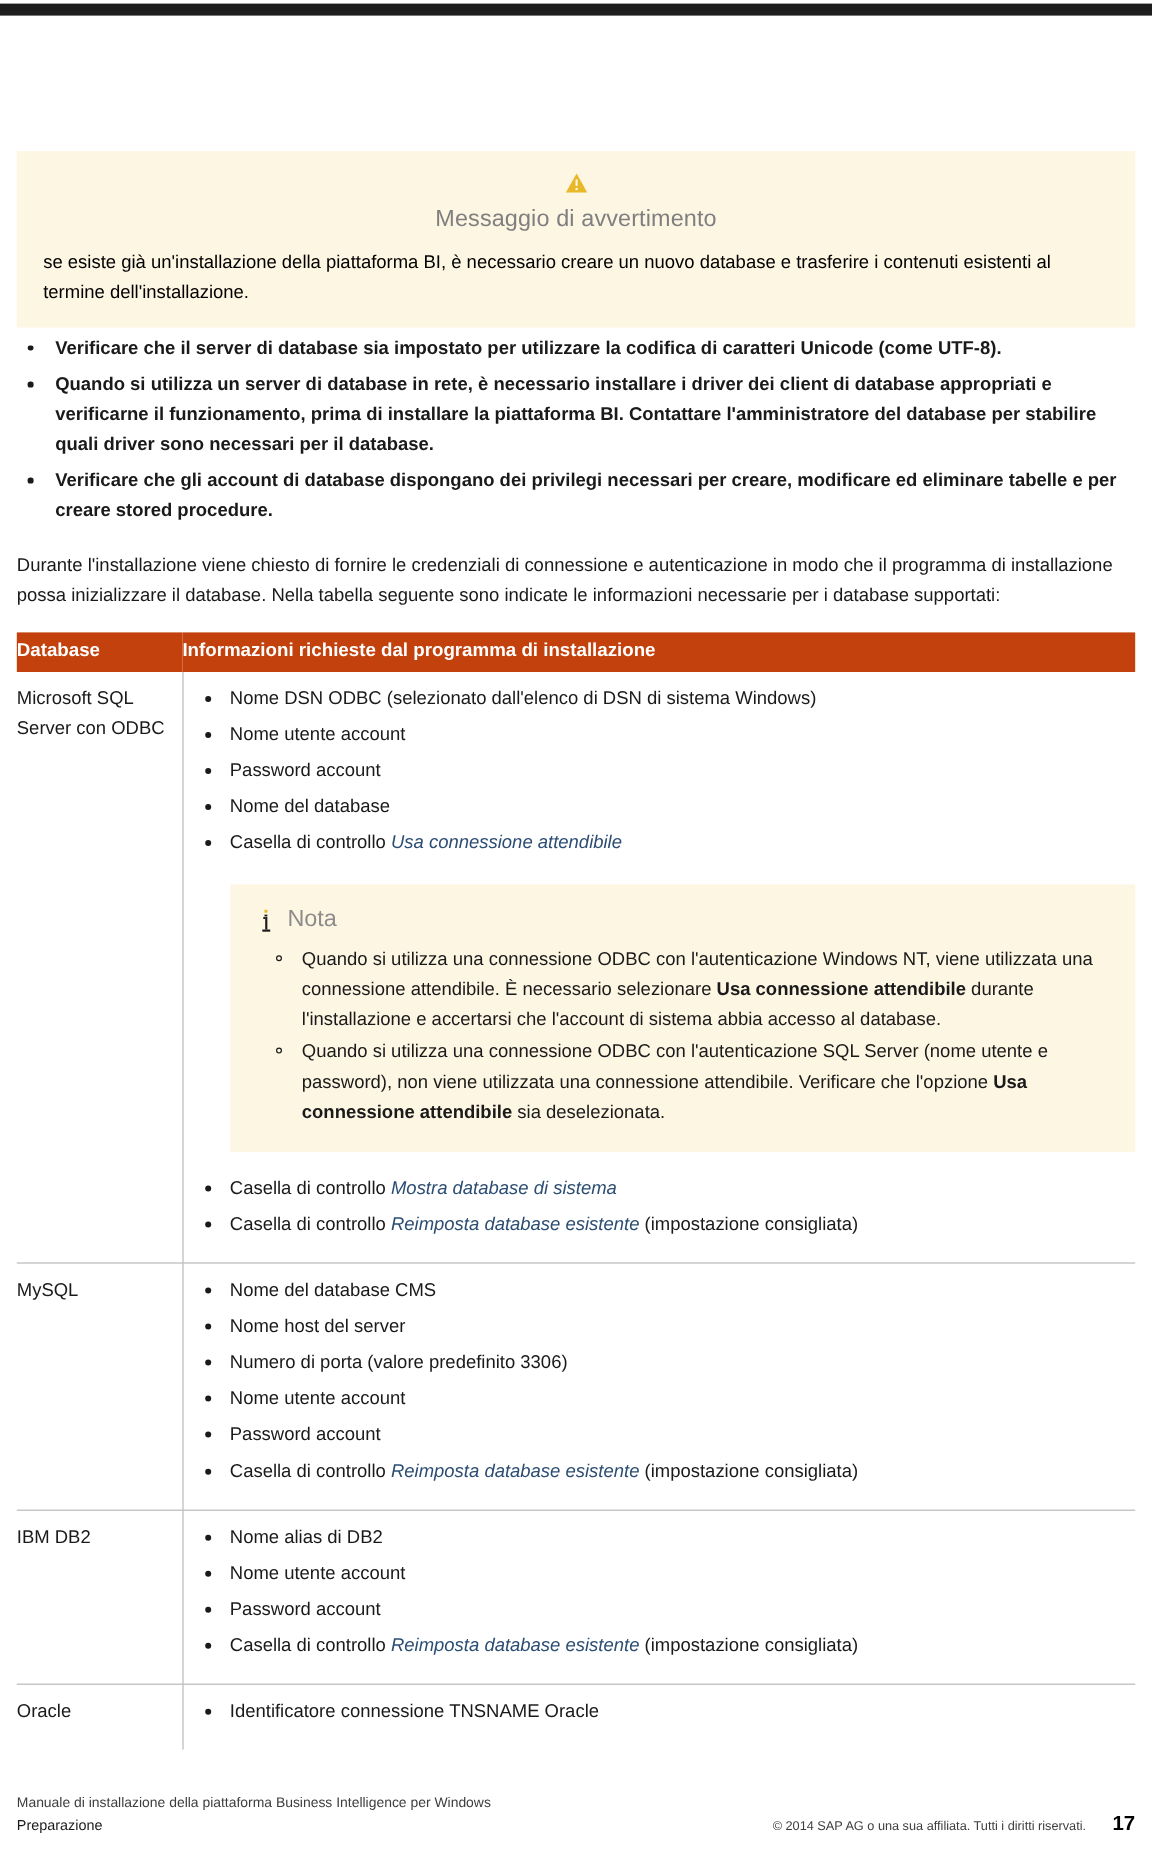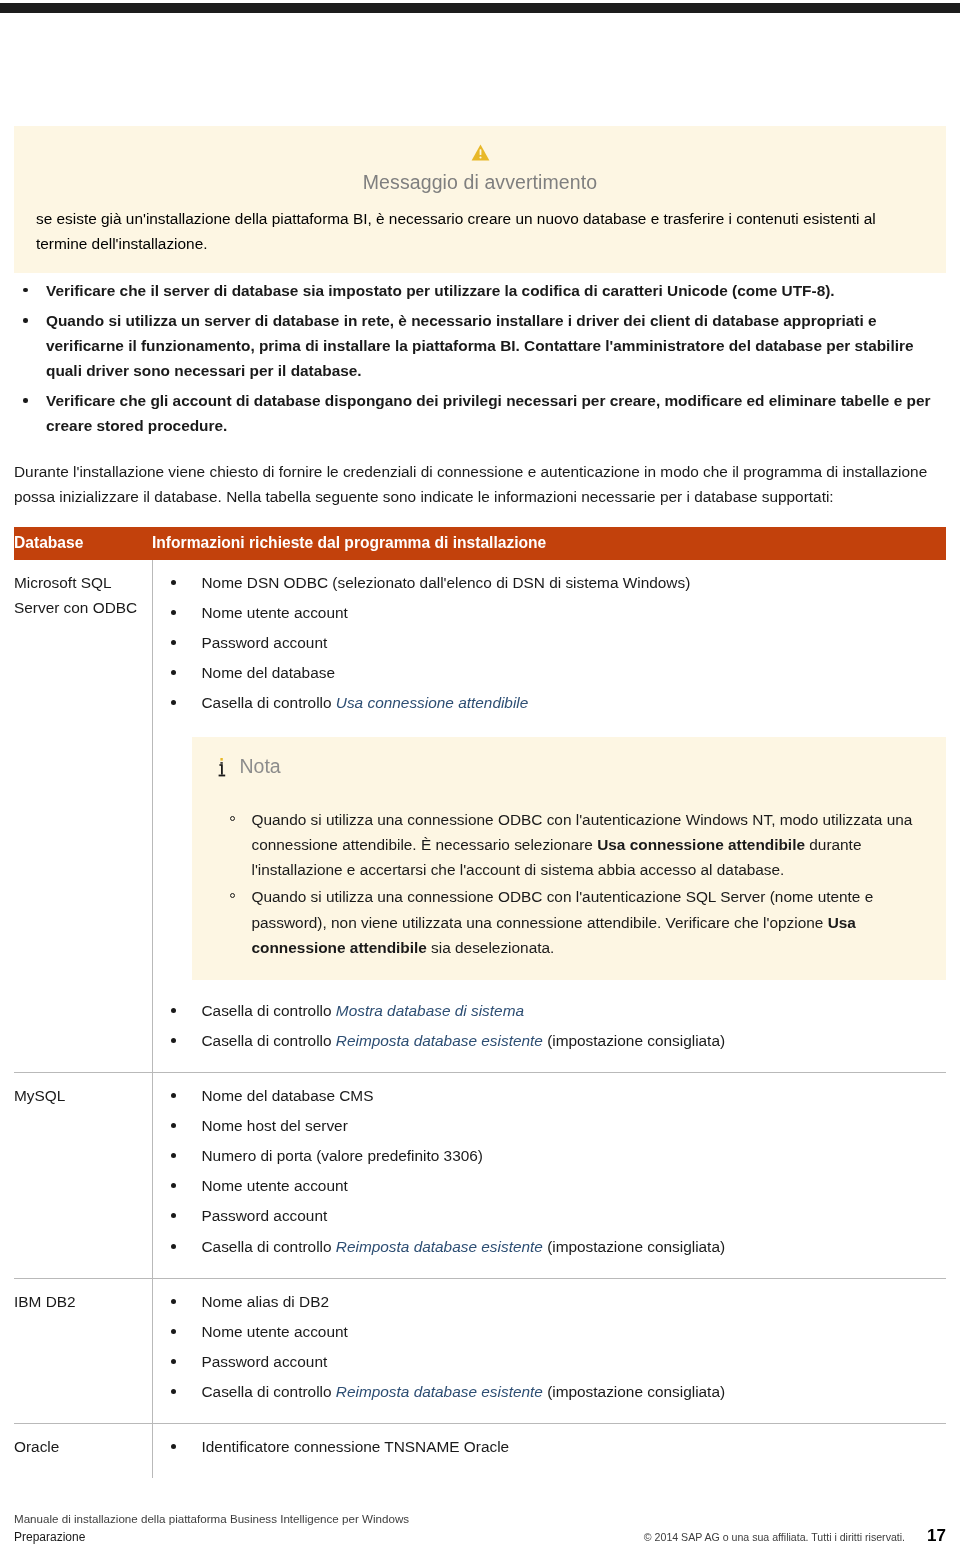--- a/index.html
+++ b/index.html
@@ -128,21 +128,21 @@
   td.c2 { padding-left: 14px; padding-right: 4px; }
   tr.last td { border-bottom: none; }
 
   
   ul.tlist {
     list-style: none;
     margin: 0; padding: 0;
   }
   ul.tlist > li {
     position: relative;
-    padding-left: 49px;
+    padding-left: 39px;
     margin-bottom: 5px;
   }
   ul.tlist > li::before {
     content: "";
     position: absolute;
     left: 18px; top: 10px;
     width: 5px; height: 5px;
     border-radius: 50%;
     background: #1a1a1a;
   }
@@ -150,21 +150,21 @@
   
   .note-box {
     background: #fdf6e3;
     margin: 22px 0 18px 39px;
     padding: 14px 26px 18px 26px;
   }
   .note-head {
     display: flex;
     align-items: center;
     gap: 14px;
-    margin-bottom: 24px;
+    margin-bottom: 4px;
   }
   .note-icon {
     width: 8px; height: 19px;
     flex: 0 0 auto;
     display: block;
   }
   .note-title {
     font-size: 19.5px;
     color: #8c8c8c;
   }
@@ -192,21 +192,21 @@
 
   em.ui {
     font-style: italic;
     color: #2d4e73;
   }
   strong.ui { font-weight: bold; color: #1a1a1a; }
 
   
   .footer {
     position: absolute;
-    left: 0; bottom: 0;
+    left: 0; bottom: 16px;
     width: 960px;
     padding: 0 14px 14px 14px;
   }
   .footer-row {
     display: flex;
     align-items: flex-end;
     justify-content: space-between;
   }
   .f-left { line-height: 1.45; }
   .f-title {
@@ -286,21 +286,21 @@
               <svg class="note-icon" viewBox="0 0 8 19">
                 <rect x="2.4" y="0" width="2.4" height="2.6" fill="#e8b828"></rect>
                 <rect x="2.4" y="4.2" width="2.4" height="1.5" fill="#1a1a1a"></rect>
                 <rect x="3.0" y="6.2" width="1.8" height="10.4" fill="#1a1a1a"></rect>
                 <rect x="0.6" y="16.6" width="6.6" height="1.8" fill="#1a1a1a"></rect>
                 <rect x="1.4" y="6.2" width="1.8" height="1.6" fill="#1a1a1a"></rect>
               </svg>
               <span class="note-title">Nota</span>
             </div>
             <ul class="nlist">
-              <li><span>Quando si utilizza una connessione ODBC con l'autenticazione Windows NT, modo utilizzata una connessione attendibile. È necessario selezionare </span><strong class="ui">Usa connessione attendibile</strong><span> durante l'installazione e accertarsi che l'account di sistema abbia accesso al database.</span></li>
+              <li><span>Quando si utilizza una connessione ODBC con l'autenticazione Windows NT, viene utilizzata una connessione attendibile. È necessario selezionare </span><strong class="ui">Usa connessione attendibile</strong><span> durante l'installazione e accertarsi che l'account di sistema abbia accesso al database.</span></li>
               <li><span>Quando si utilizza una connessione ODBC con l'autenticazione SQL Server (nome utente e password), non viene utilizzata una connessione attendibile. Verificare che l'opzione </span><strong class="ui">Usa connessione attendibile</strong><span> sia deselezionata.</span></li>
             </ul>
           </div>
 
           <ul class="tlist">
             <li><span>Casella di controllo </span><em class="ui">Mostra database di sistema</em><span></span></li>
             <li><span>Casella di controllo </span><em class="ui">Reimposta database esistente</em><span> (impostazione consigliata)</span></li>
           </ul>
         </td>
       </tr>

